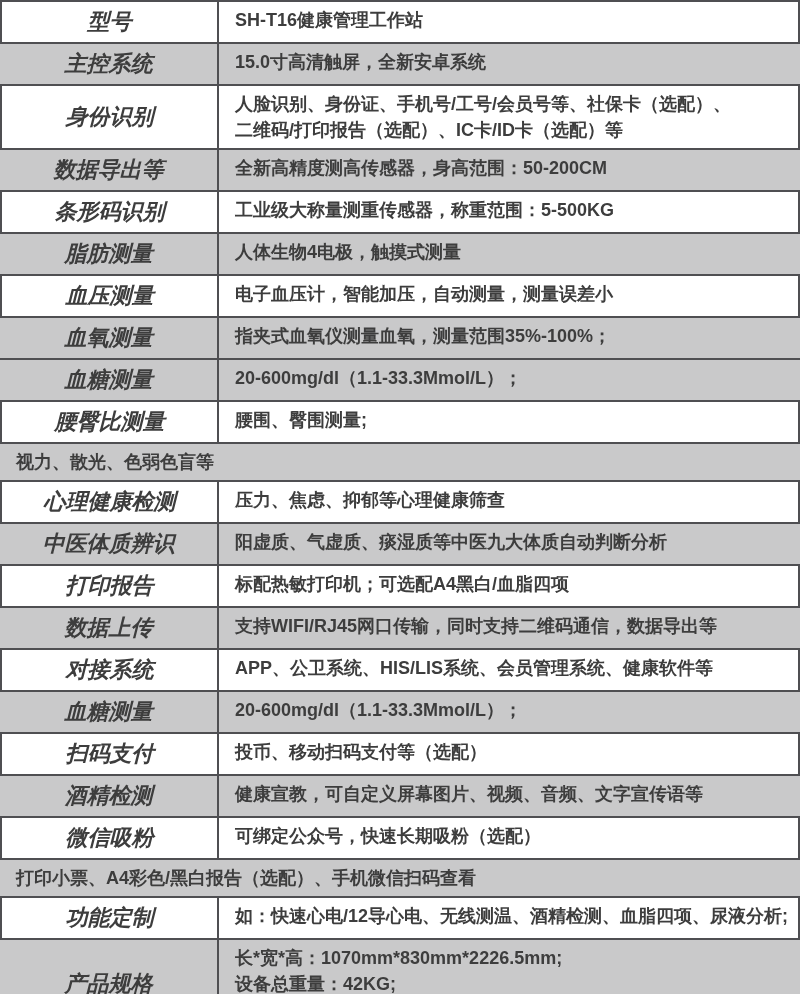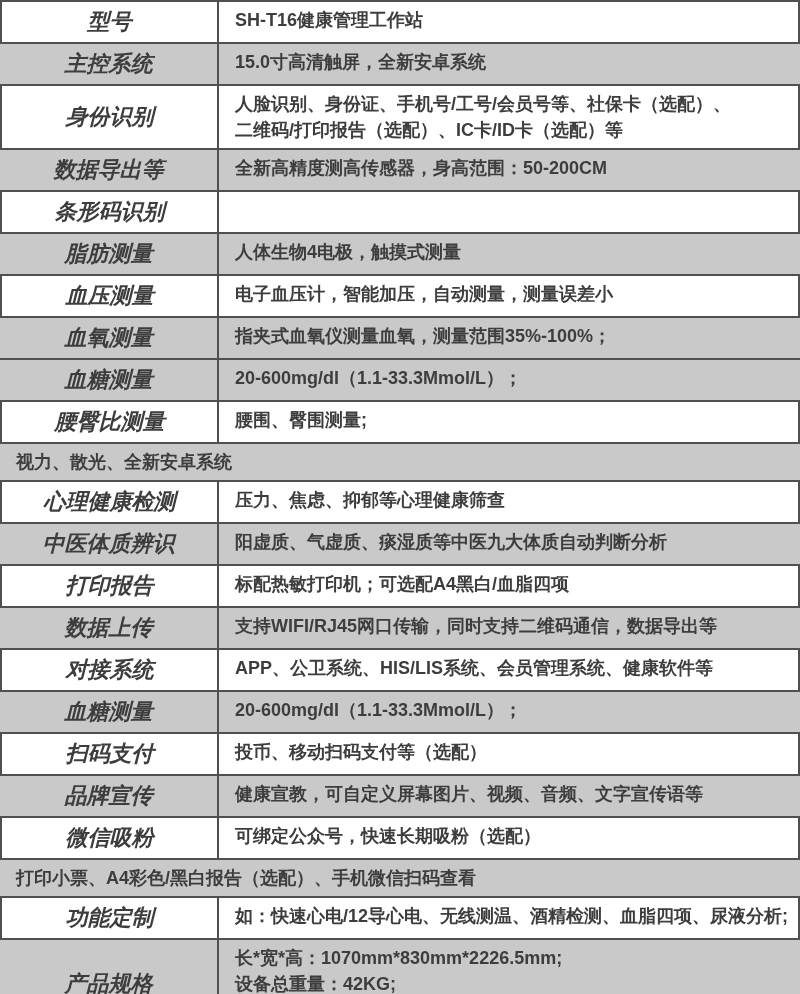--- a/index.html
+++ b/index.html
@@ -83,20 +83,23 @@
 
   <div class="row shaded">
     <div class="label-cell">数据导出等</div>
     <div class="value-cell">
         <div class="value-line">全新高精度测高传感器，身高范围：50-200CM</div>
       </div>
   </div>
 
   <div class="row white">
     <div class="label-cell">条形码识别</div>
+    <div class="value-cell">
+        <div class="value-line">工业级大称量测重传感器，称重范围：5-500KG</div>
+      </div>
   </div>
 
   <div class="row shaded">
     <div class="label-cell">脂肪测量</div>
     <div class="value-cell">
         <div class="value-line">人体生物4电极，触摸式测量</div>
       </div>
   </div>
 
   <div class="row white">
@@ -123,21 +126,21 @@
 
   <div class="row white">
     <div class="label-cell">腰臀比测量</div>
     <div class="value-cell">
         <div class="value-line">腰围、臀围测量;</div>
       </div>
   </div>
 
   <div class="row shaded">
     <div class="value-cell">
-        <div class="value-line">视力、散光、全新安卓系统</div>
+        <div class="value-line">视力、散光、色弱色盲等</div>
       </div>
   </div>
 
   <div class="row white">
     <div class="label-cell">心理健康检测</div>
     <div class="value-cell">
         <div class="value-line">压力、焦虑、抑郁等心理健康筛查</div>
       </div>
   </div>
 
@@ -177,21 +180,21 @@
   </div>
 
   <div class="row white">
     <div class="label-cell">扫码支付</div>
     <div class="value-cell">
         <div class="value-line">投币、移动扫码支付等（选配）</div>
       </div>
   </div>
 
   <div class="row shaded">
-    <div class="label-cell">品牌宣传</div>
+    <div class="label-cell">酒精检测</div>
     <div class="value-cell">
         <div class="value-line">健康宣教，可自定义屏幕图片、视频、音频、文字宣传语等</div>
       </div>
   </div>
 
   <div class="row white">
     <div class="label-cell">微信吸粉</div>
     <div class="value-cell">
         <div class="value-line">可绑定公众号，快速长期吸粉（选配）</div>
       </div>

